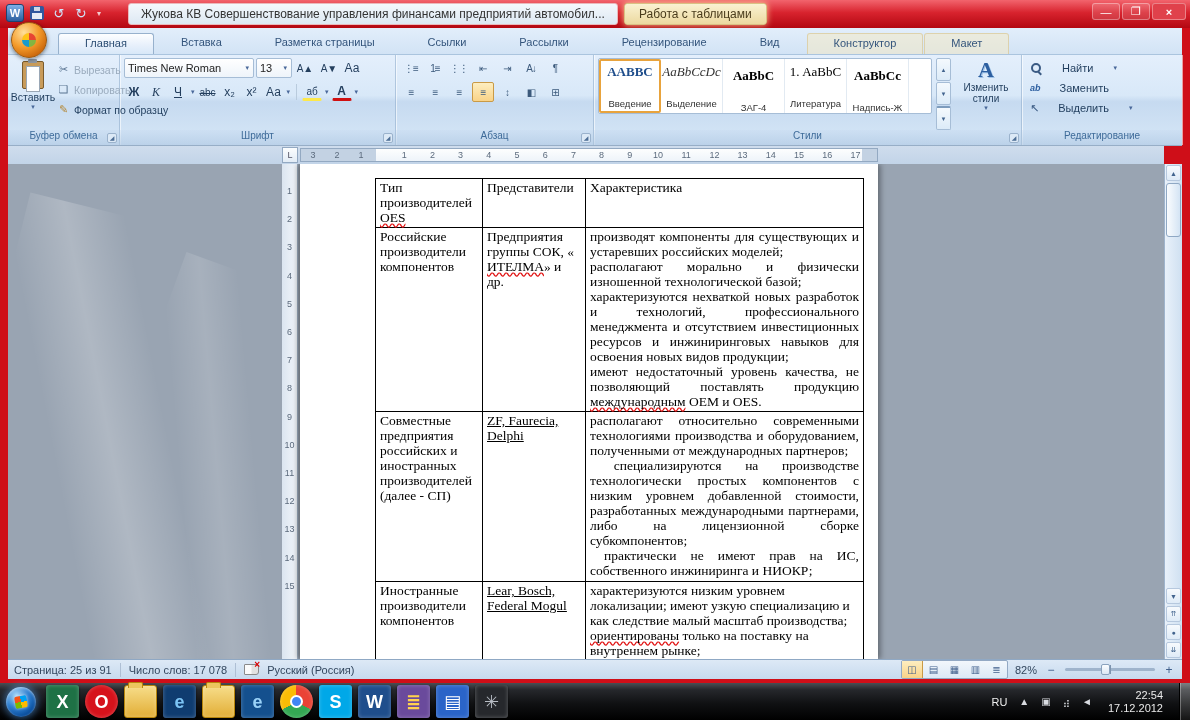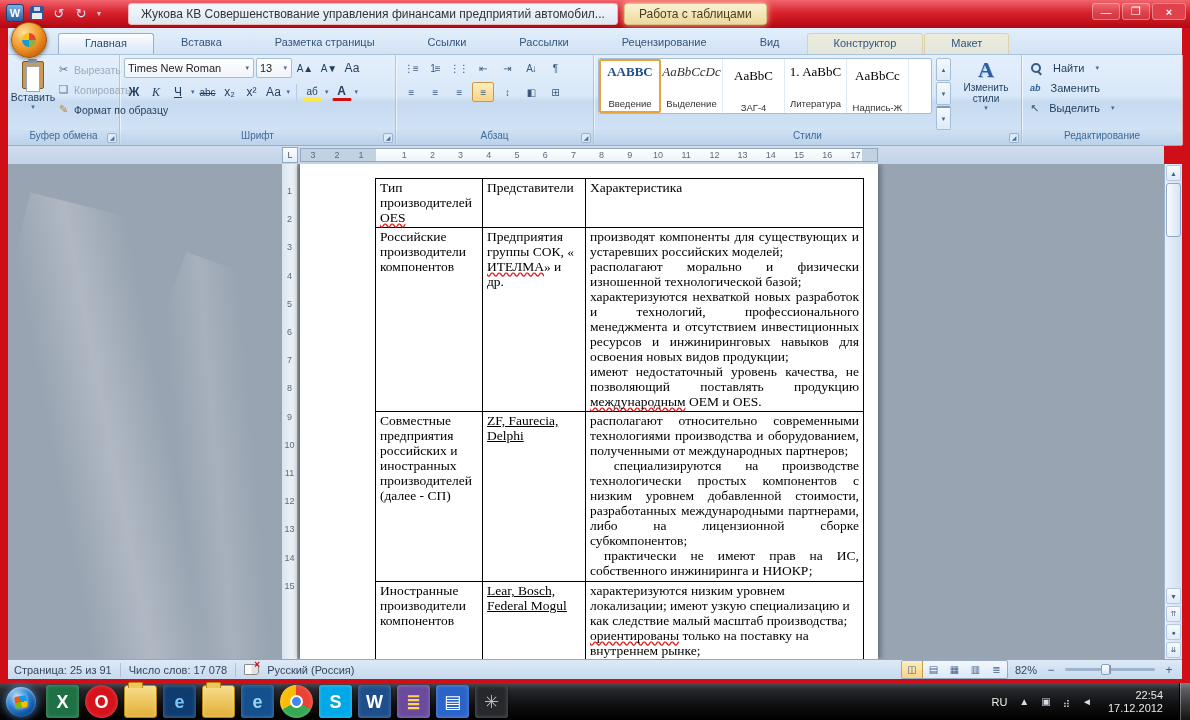--- a/index.html
+++ b/index.html
@@ -76,31 +76,31 @@
 .pbtn.sel{background:linear-gradient(#fdeec0,#f9d388);border:1px solid #c99a46;}
 
 .g-styles{width:428px;}
 .stybody{display:flex;gap:4px;}
 .gallery{display:flex;background:#fff;border:1px solid #a6bdd6;border-radius:2px;overflow:hidden;height:56px;flex:1;}
 .gitem{width:62px;display:flex;flex-direction:column;align-items:center;justify-content:center;gap:18px;border-right:1px solid #e2eaf2;padding:2px;}
 .gitem.gsel{border:2px solid #e8a33d;border-radius:2px;}
 .gprev{font-family:"Liberation Serif","DejaVu Serif",serif;font-size:13px;color:#000;white-space:nowrap;}
 .gprev.blue{color:#1f4e8c;font-weight:bold;}
 .gprev.italic{font-style:italic;color:#333;}
-.gprev.bold{font-weight:normal;margin-top:9px;}
+.gprev.bold{font-weight:bold;margin-top:9px;}
 .glab{font-size:9.5px;color:#333;}
 .gal-scroll{width:15px;display:flex;flex-direction:column;gap:1px;}
 .gsb{flex:1;background:linear-gradient(#f4f9fd,#dcebf8);border:1px solid #a6bdd6;font-size:6px;color:#42648e;display:flex;align-items:center;justify-content:center;border-radius:2px;}
 .gsb.more{border-top:2px solid #7d9cbd;}
 .chstyles{width:62px;display:flex;flex-direction:column;align-items:center;font-size:10px;color:#1f3c5c;text-align:center;}
 .chA{font-family:"Liberation Serif",serif;font-size:22px;font-weight:bold;color:#2d5fa0;line-height:24px;text-shadow:1px 1px 0 #9fc3e8;}
 .chlbl{line-height:11px;width:58px;}
 
 .g-edit{flex:1;min-width:130px;border-right:none;}
-.erow{display:flex;align-items:center;gap:10px;height:20px;font-size:11px;color:#1f3c5c;padding-left:4px;}
+.erow{display:flex;align-items:center;gap:19px;height:20px;font-size:11px;color:#1f3c5c;padding-left:4px;}
 .ico-find{width:13px;height:13px;position:relative;display:inline-block;}
 .ico-find::before{content:"";position:absolute;left:1px;top:1px;width:6px;height:6px;border:2px solid #3a5a83;border-radius:50%;}
 .ico-find::after{content:"";position:absolute;right:1px;bottom:1px;width:5px;height:2px;background:#3a5a83;transform:rotate(45deg);}
 .ereplace{font-size:9px;font-style:italic;color:#2d5fa0;font-weight:bold;}
 .esel{font-size:11px;color:#3a5a83;}
 
 
 .rulerrow{height:18px;flex:none;background:linear-gradient(#cfdded,#c2d4e8);position:relative;}
 .tabsel{position:absolute;left:274px;top:1px;width:16px;height:16px;background:linear-gradient(#fbfdfe,#e2ecf6);border:1px solid #93a9c2;font-size:9px;color:#556;display:flex;align-items:center;justify-content:center;}
 .hruler{position:absolute;left:292px;top:2px;width:578px;height:14px;background:#b6c6da;border:1px solid #93a9c2;}

